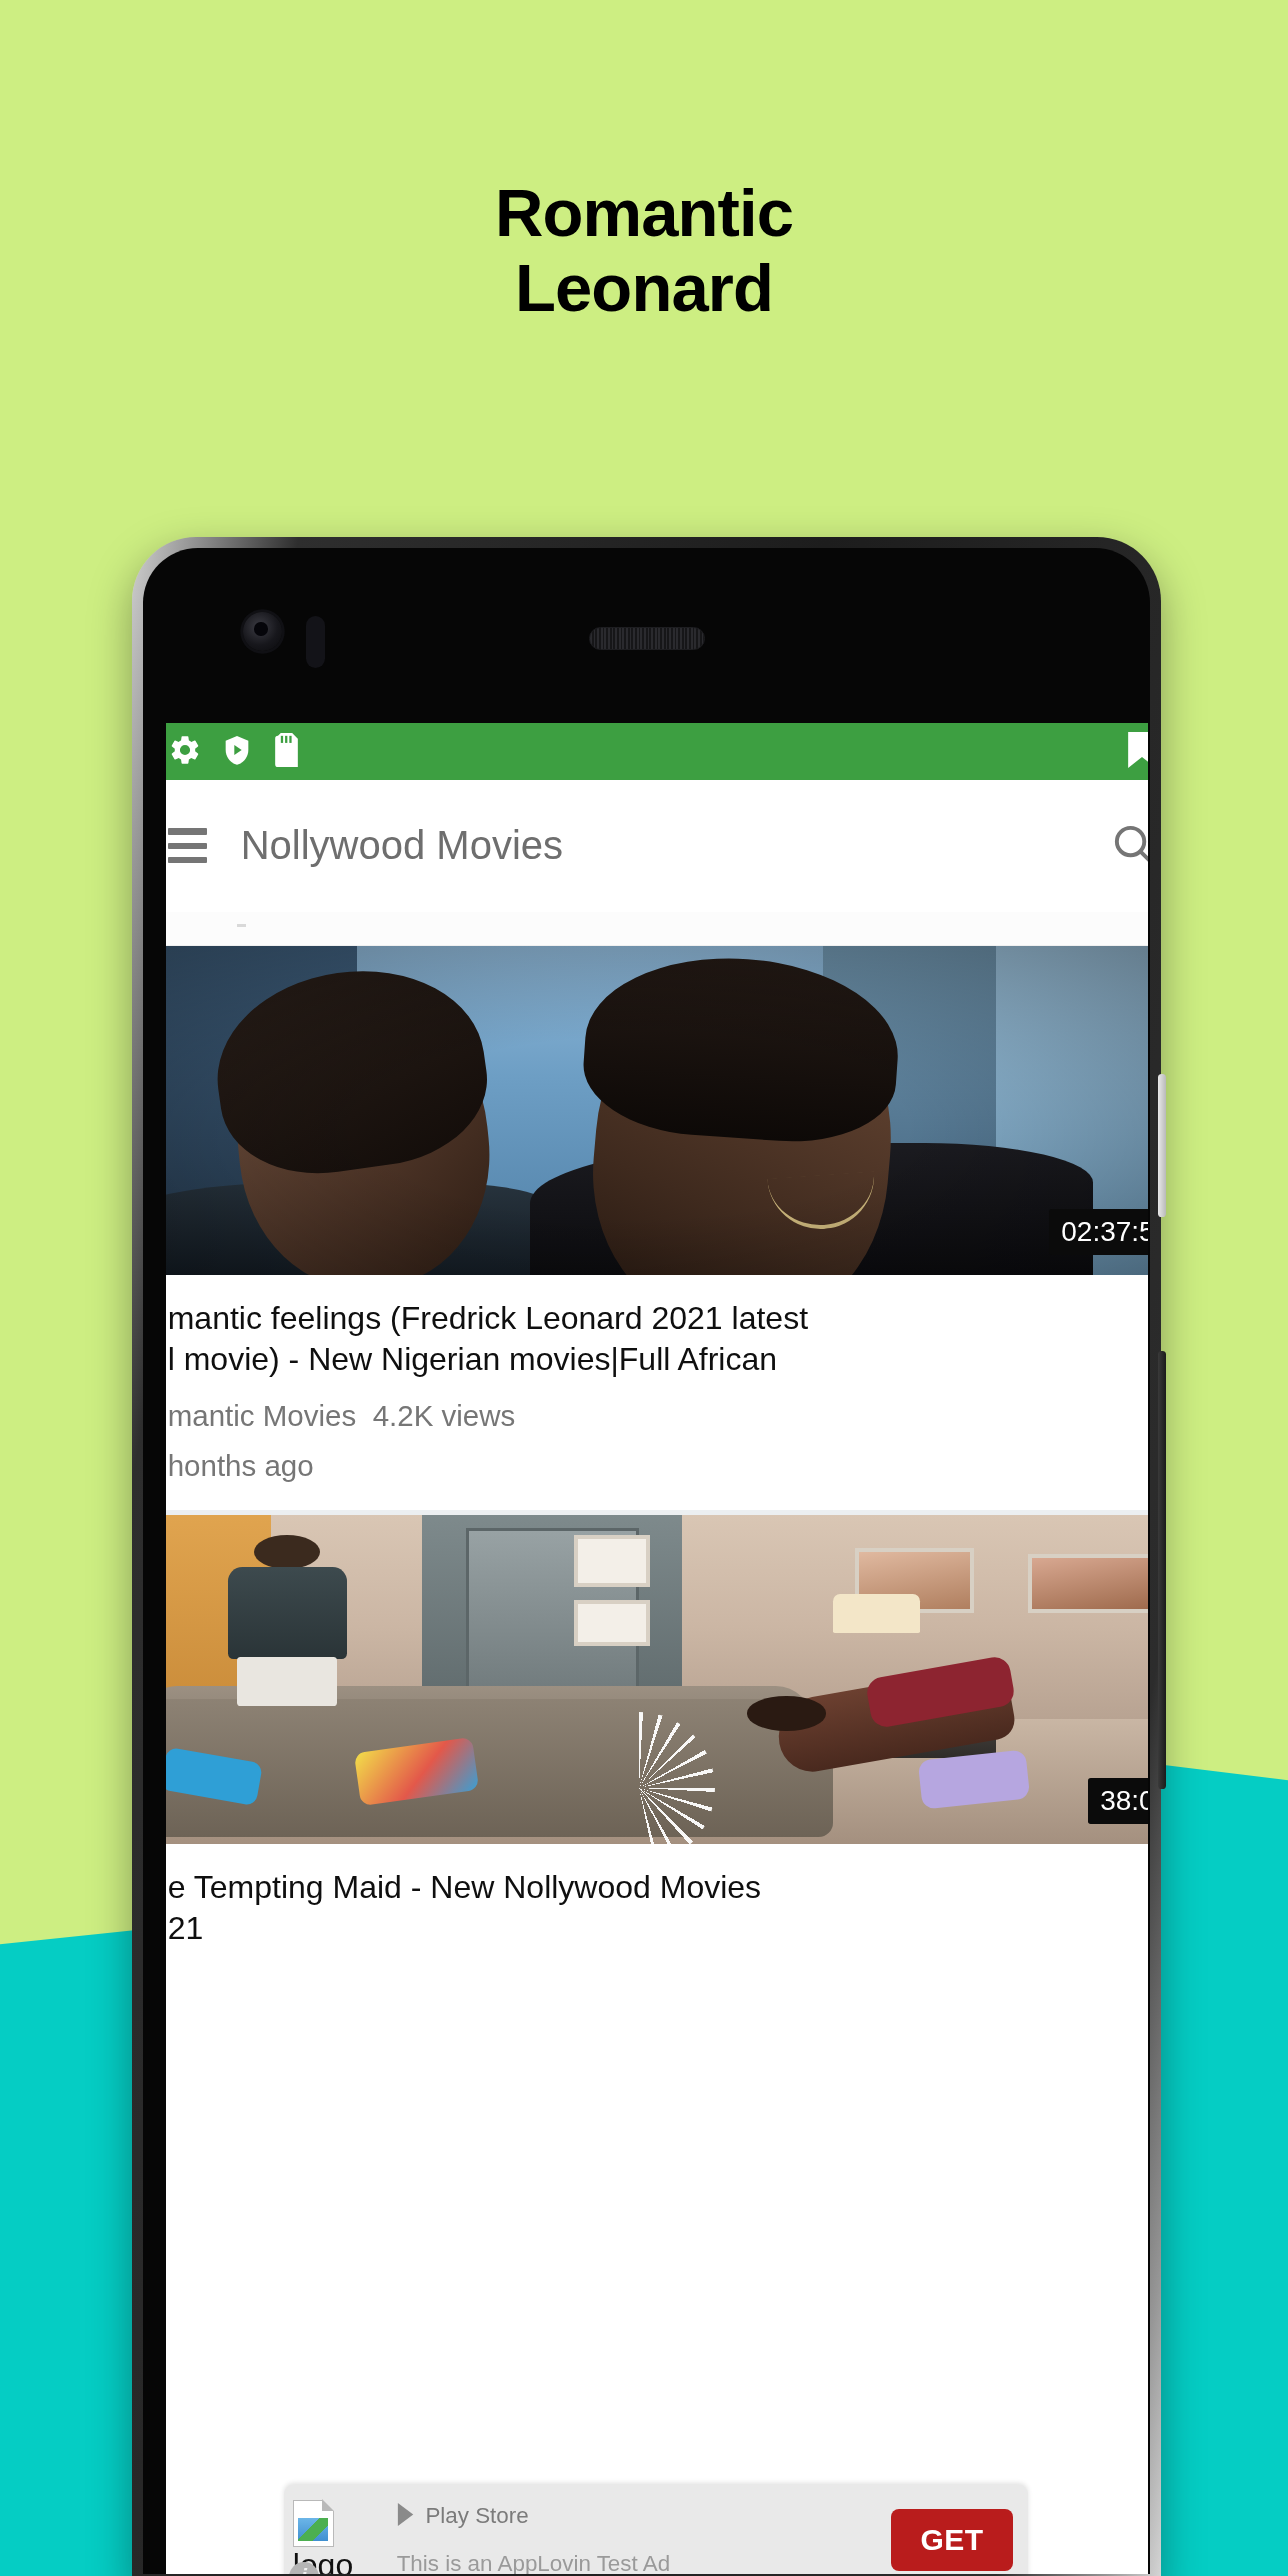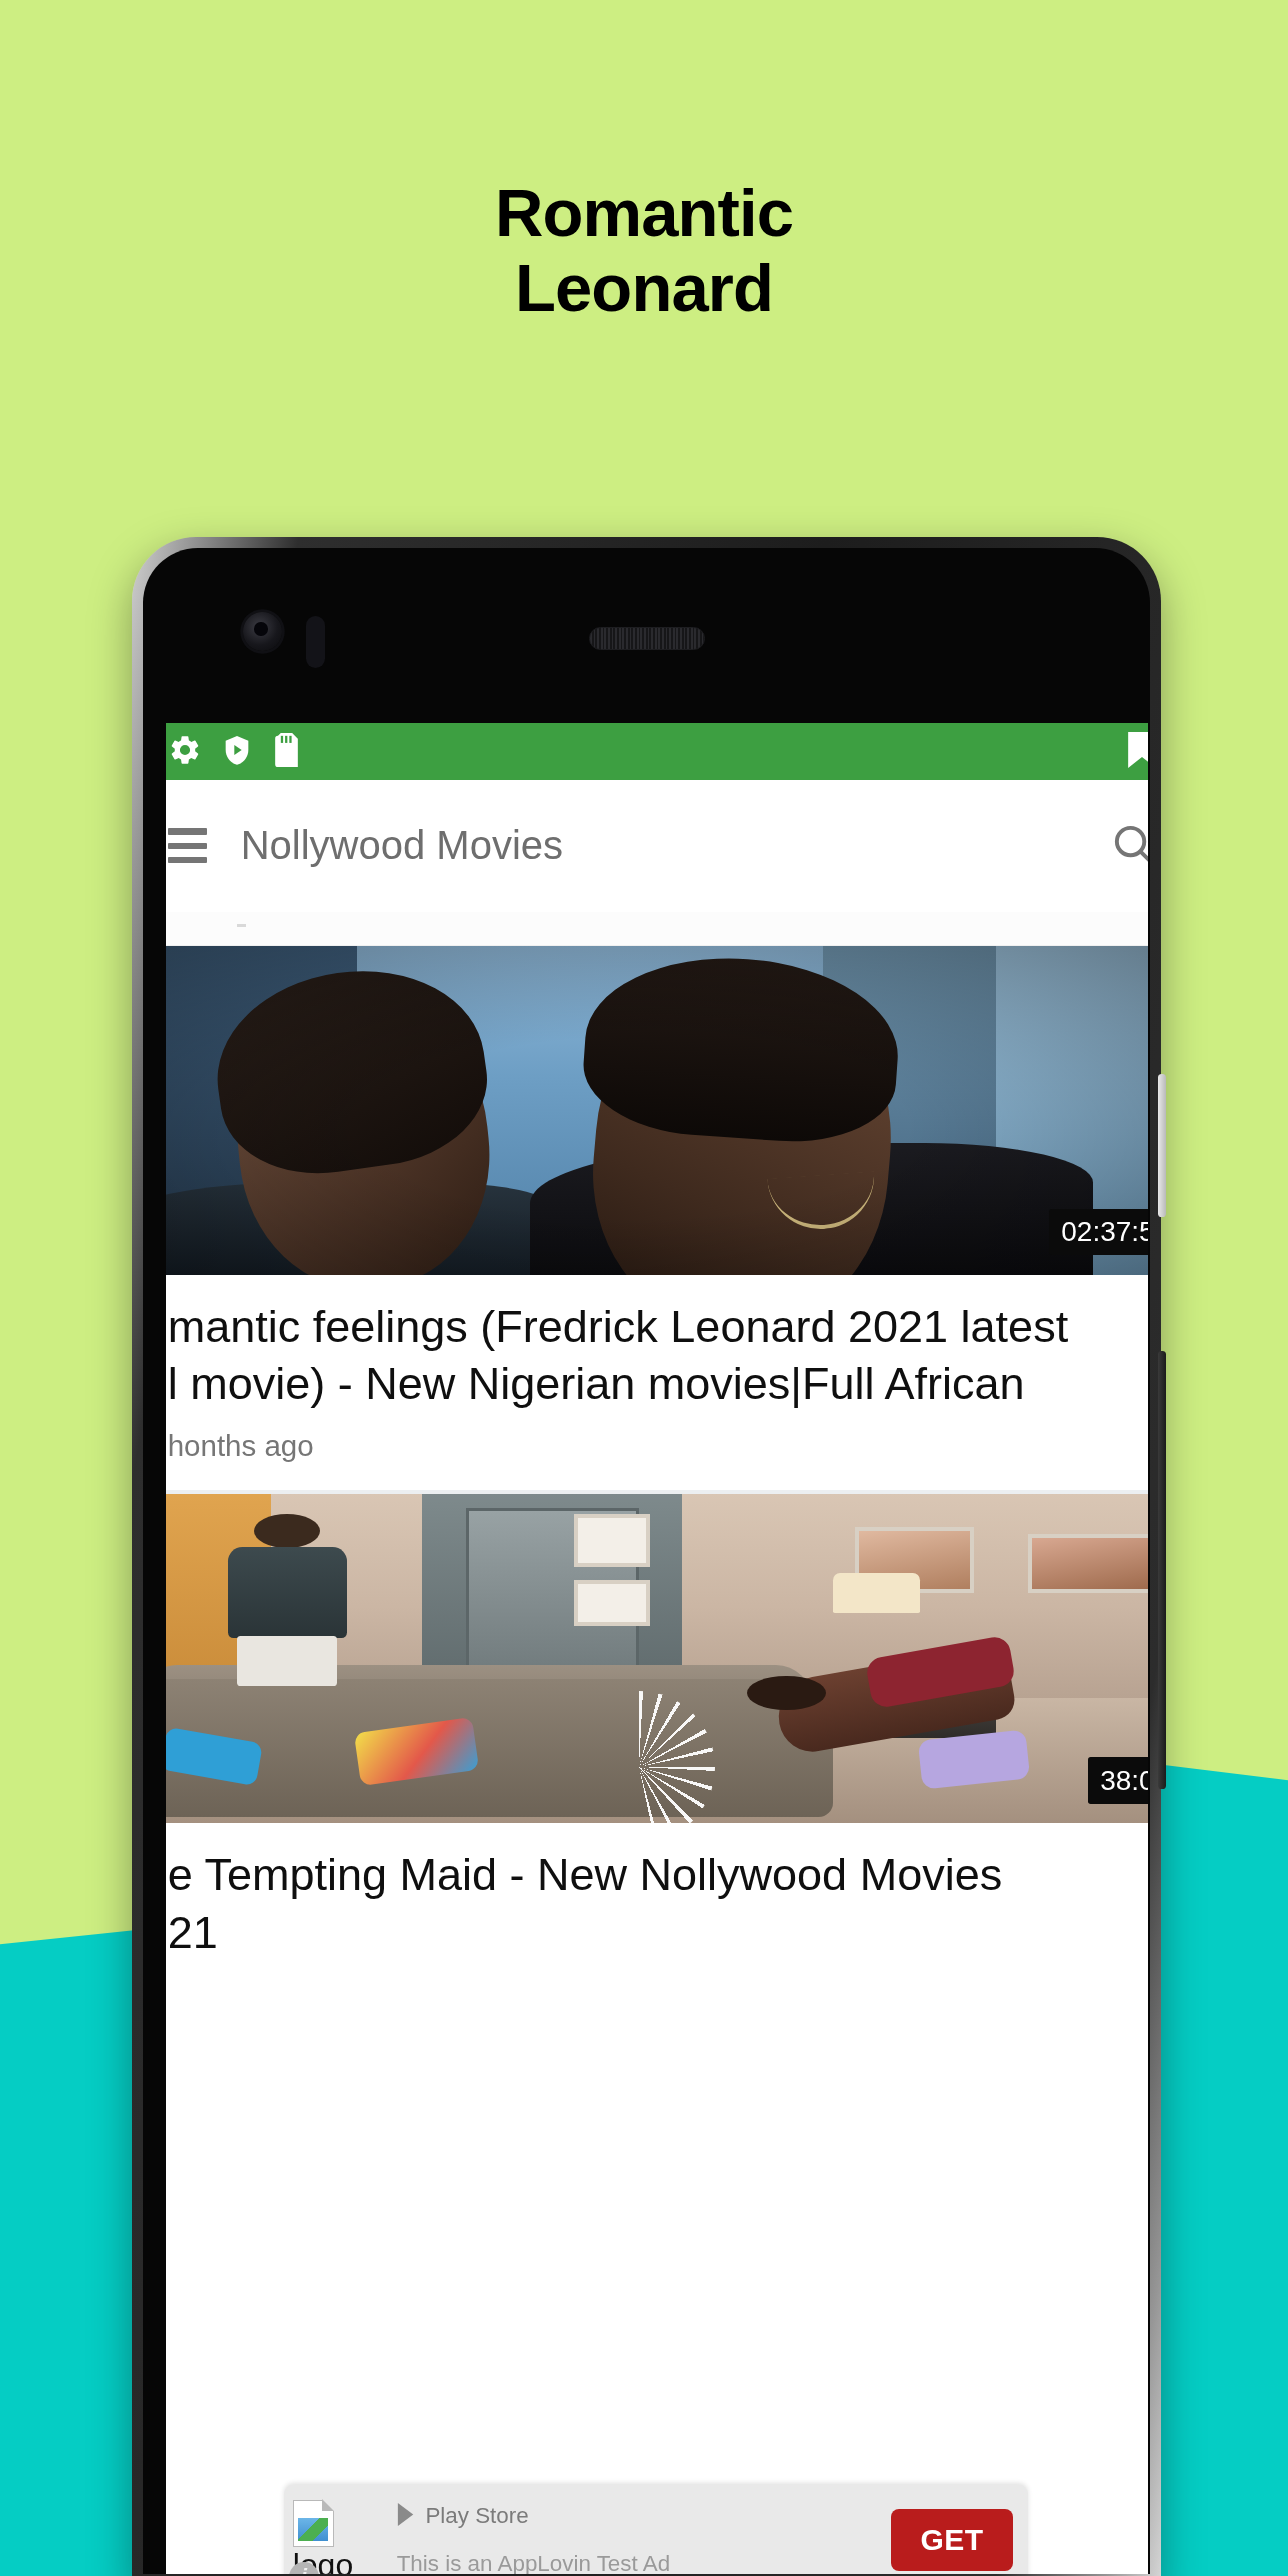--- a/index.html
+++ b/index.html
@@ -171,21 +171,21 @@
   .thumb .dur{
     position:absolute; right:12.5px; bottom:19.7px;
     background:#0b0b0b; color:#fff;
     font-size:28px; padding:7.2px 12.5px;
     border-radius:2.7px;
     font-family:"Liberation Sans", sans-serif;
     white-space:nowrap;
   }
   .meta{ padding:23px 27px 27px 70px; }
   .meta .title{
-    font-size:45px; color:#0f0f0f; line-height:1.28;
+    font-size:32px; color:#0f0f0f; line-height:1.28;
     white-space:nowrap;
   }
   .meta .sub{
     margin-top:19.7px; font-size:29.5px; color:#767676; white-space:nowrap;
   }
   .meta .sub2{
     margin-top:16px; font-size:29.5px; color:#767676; white-space:nowrap;
   }
   .divider{ height:4.5px; background:#eceff1; }
 
@@ -493,20 +493,23 @@
                 <div class="a1-head2"></div>
                   <div class="a1-hair2"></div>
                 <div class="a1-chain"></div>
                 <div class="a1-shadow"></div>
               </div>
               <div class="dur">02:37:5</div>
             </div>
             <div class="meta">
               <div class="title">mantic feelings (Fredrick Leonard 2021 latest</div>
               <div class="title">l movie) - New Nigerian movies|Full African</div>
+              <div class="sub">
+                <span>mantic Movies</span>&nbsp;&nbsp;<span>4.2K views</span>
+              </div>
               <div class="sub2">honths ago</div>
             </div>
           </div>
 
           <div class="divider"></div>
 
           <div class="card">
             <div class="thumb">
               <div class="art2">
                 <div class="a2-wall"></div>

